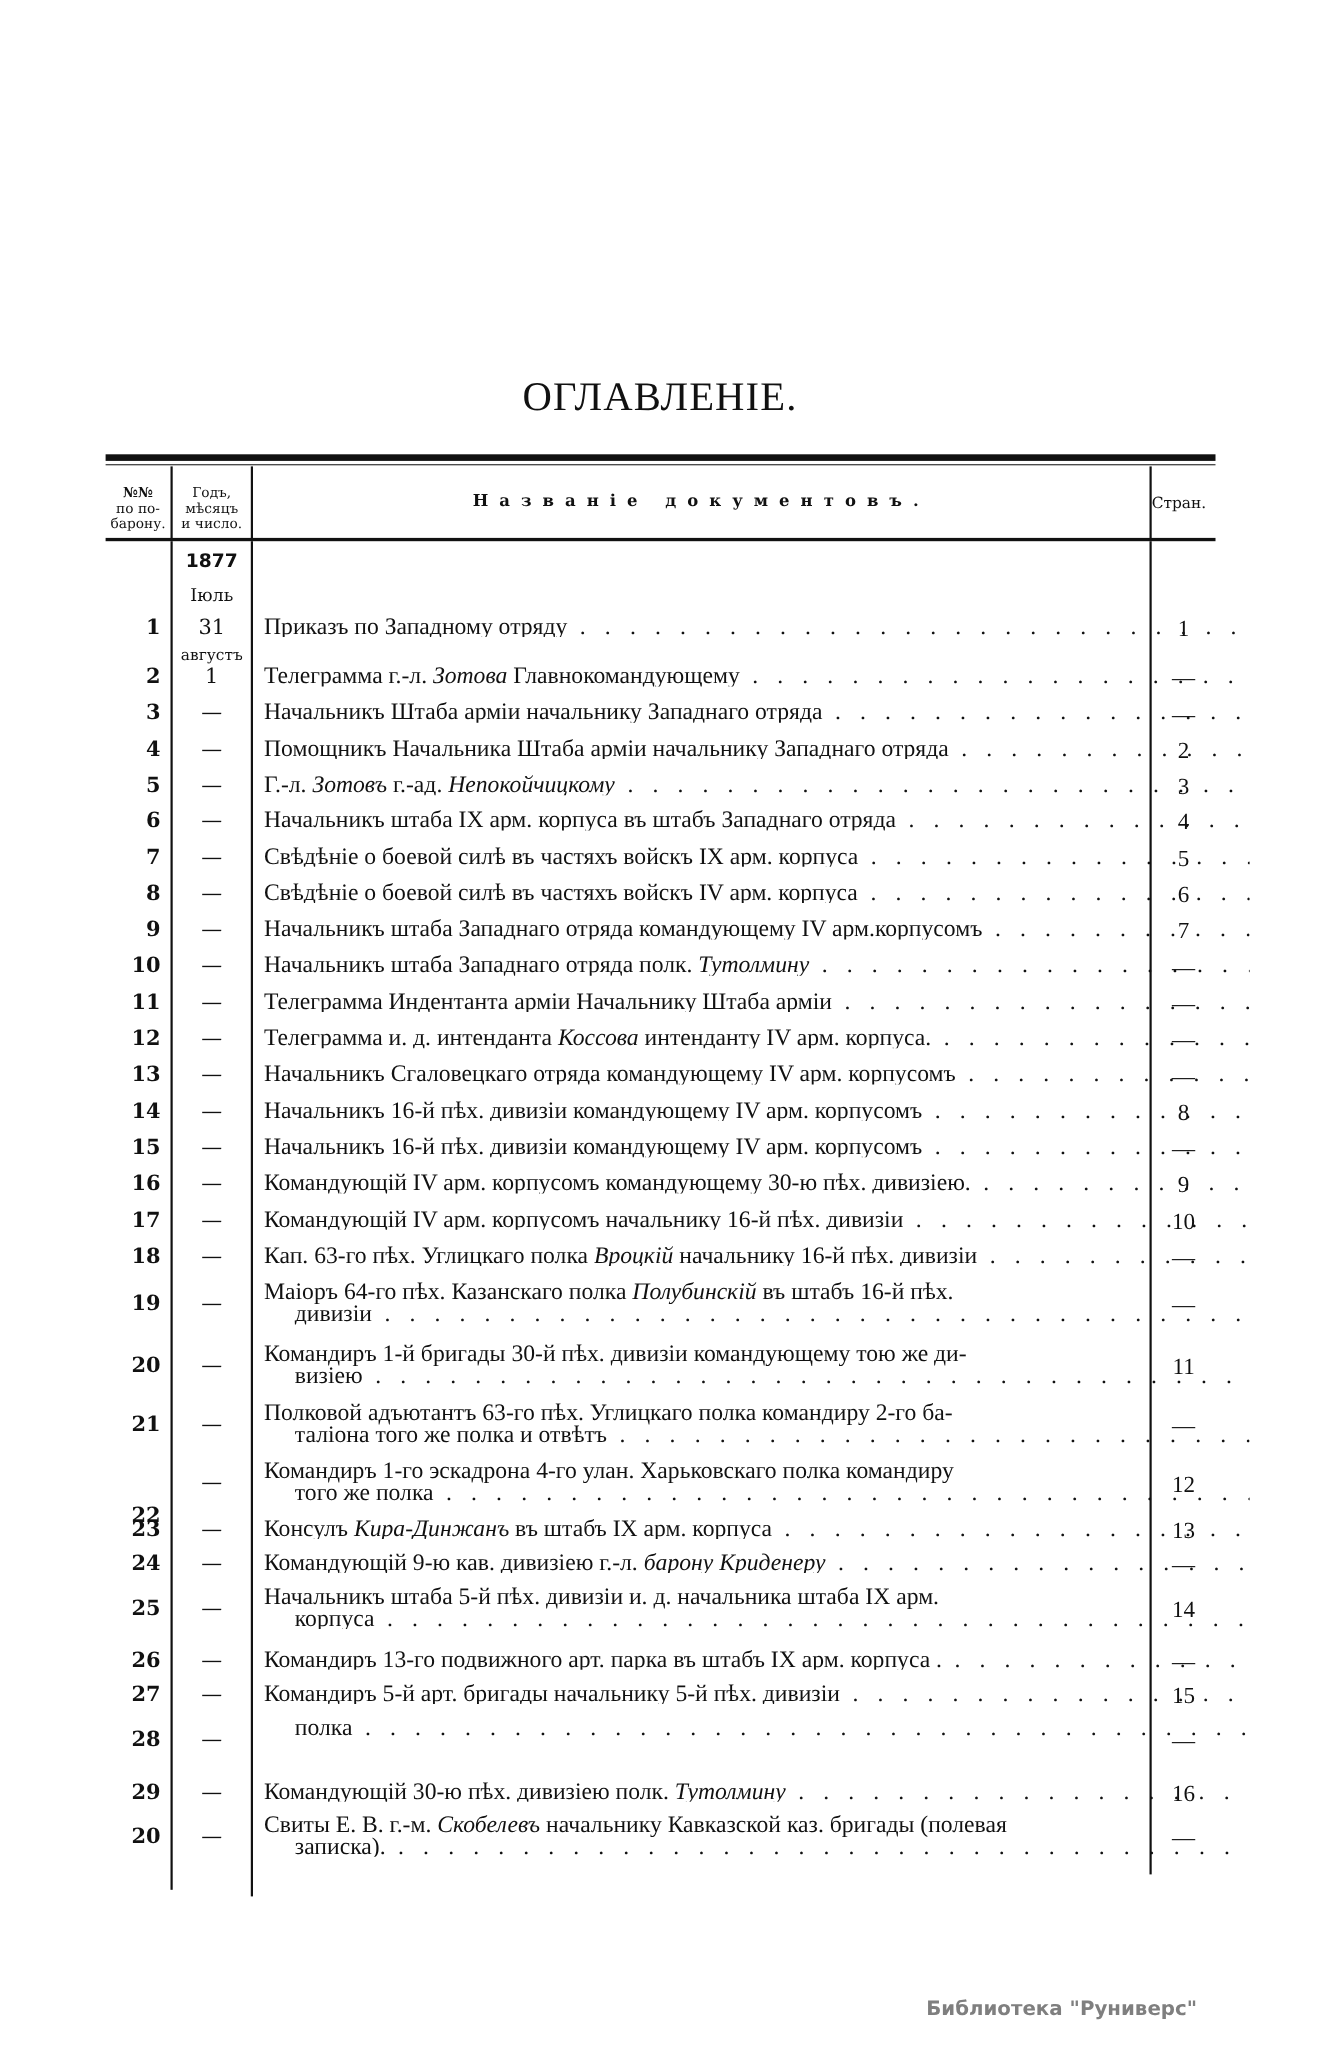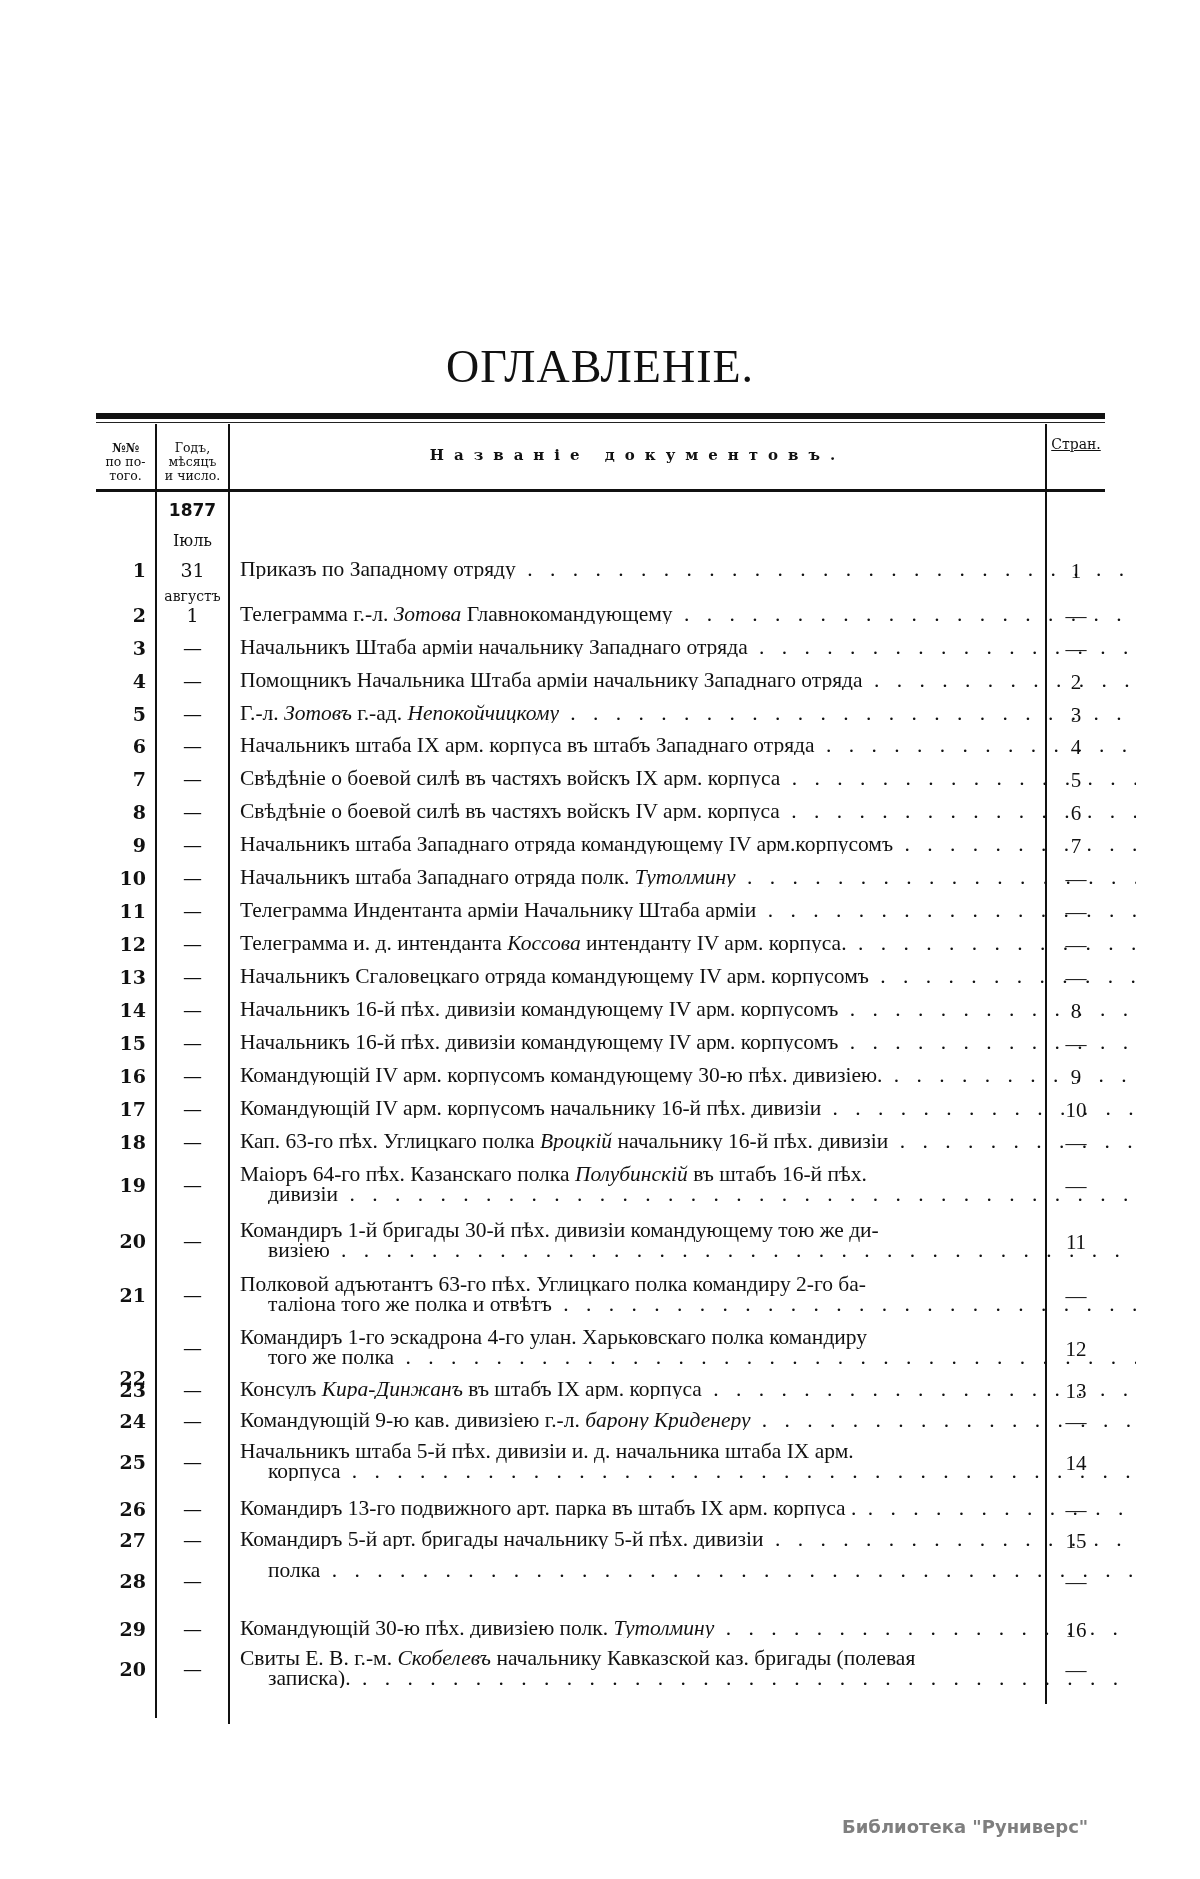--- a/index.html
+++ b/index.html
@@ -1,27 +1,27 @@
 <!DOCTYPE html>
 <html><head>
 <meta charset="utf-8">
 <style>
   html, body { margin:0; padding:0; background:#fff; }
   body { width:1200px; height:1879px; position:relative; overflow:hidden;
          font-family:"DejaVu Serif","Liberation Serif",serif; color:#111; }
   .title { position:absolute; left:0; width:1200px; top:340px; text-align:center;
-           font-family:"Liberation Serif",serif; font-size:46px; letter-spacing:1px; font-weight:normal; }
+           font-family:"Liberation Serif",serif; font-size:37px; letter-spacing:1px; font-weight:normal; }
   .rule-thick { position:absolute; left:96px; width:1009px; top:413px; height:6px; background:#111; }
   .rule-thin { position:absolute; left:96px; width:1009px; top:422px; height:1px; background:#222; }
   .rule-hdr { position:absolute; left:96px; width:1009px; top:489px; height:3px; background:#111; }
   .vline { position:absolute; width:2px; background:#111; }
   .hdr { position:absolute; font-family:"DejaVu Serif",serif; font-size:12.5px; line-height:14px; text-align:center; }
   .hdr-title { position:absolute; left:230px; width:815px; top:446px; text-align:center;
                font-family:"DejaVu Serif",serif; font-weight:bold; font-size:15px; letter-spacing:10px; }
-  .hdr-page { position:absolute; left:1047px; width:58px; top:436px; text-align:center; font-size:14px;text-decoration:underline; }
+  .hdr-page { position:absolute; left:1047px; width:58px; top:450px; text-align:left; font-size:14px; }
   .year { position:absolute; left:157px; width:71px; top:500px; text-align:center; font-family:"DejaVu Sans",sans-serif; font-weight:bold; font-size:17px; }
   .month { position:absolute; left:157px; width:71px; text-align:center; font-size:16px; }
   .row { position:absolute; left:96px; width:1009px; }
   .num { position:absolute; left:0; width:50px; text-align:right; font-weight:bold; font-size:19px; font-family:"DejaVu Serif",serif; }
   .date { position:absolute; left:61px; width:71px; text-align:center; font-size:19px; }
   .name { position:absolute; left:144px; width:896px; font-family:"Liberation Serif",serif; font-size:21.5px; line-height:20px; white-space:nowrap; overflow:hidden; }
   .name .cont { display:block; padding-left:28px; }
   .name i { font-style:italic; }
   .dots { letter-spacing:6px; }
   .page { position:absolute; left:951px; width:58px; text-align:center; font-family:"Liberation Serif",serif; font-size:21px; }
@@ -40,21 +40,21 @@
 <div class="vline" style="left:228px;top:424px;height:66px;"></div>
 <div class="vline" style="left:1045px;top:424px;height:66px;"></div>
 
 <div class="vline" style="left:155px;top:492px;height:1226px;"></div>
 <div class="vline" style="left:228px;top:492px;height:1232px;"></div>
 <div class="vline" style="left:1045px;top:492px;height:1212px;"></div>
 
 <div class="hdr" style="left:96px;width:59px;top:441px;">
   <div style="font-weight:bold">№№</div>
   <div>по по-</div>
-  <div>того.</div>
+  <div>барону.</div>
 </div>
 <div class="hdr" style="left:157px;width:71px;top:441px;">
   <div>Годъ,</div>
   <div>мѣсяцъ</div>
   <div>и число.</div>
 </div>
 <div class="hdr-title">Названіе документовъ.</div>
 <div class="hdr-page">Стран.</div>
 
 <div class="year">1877</div>

